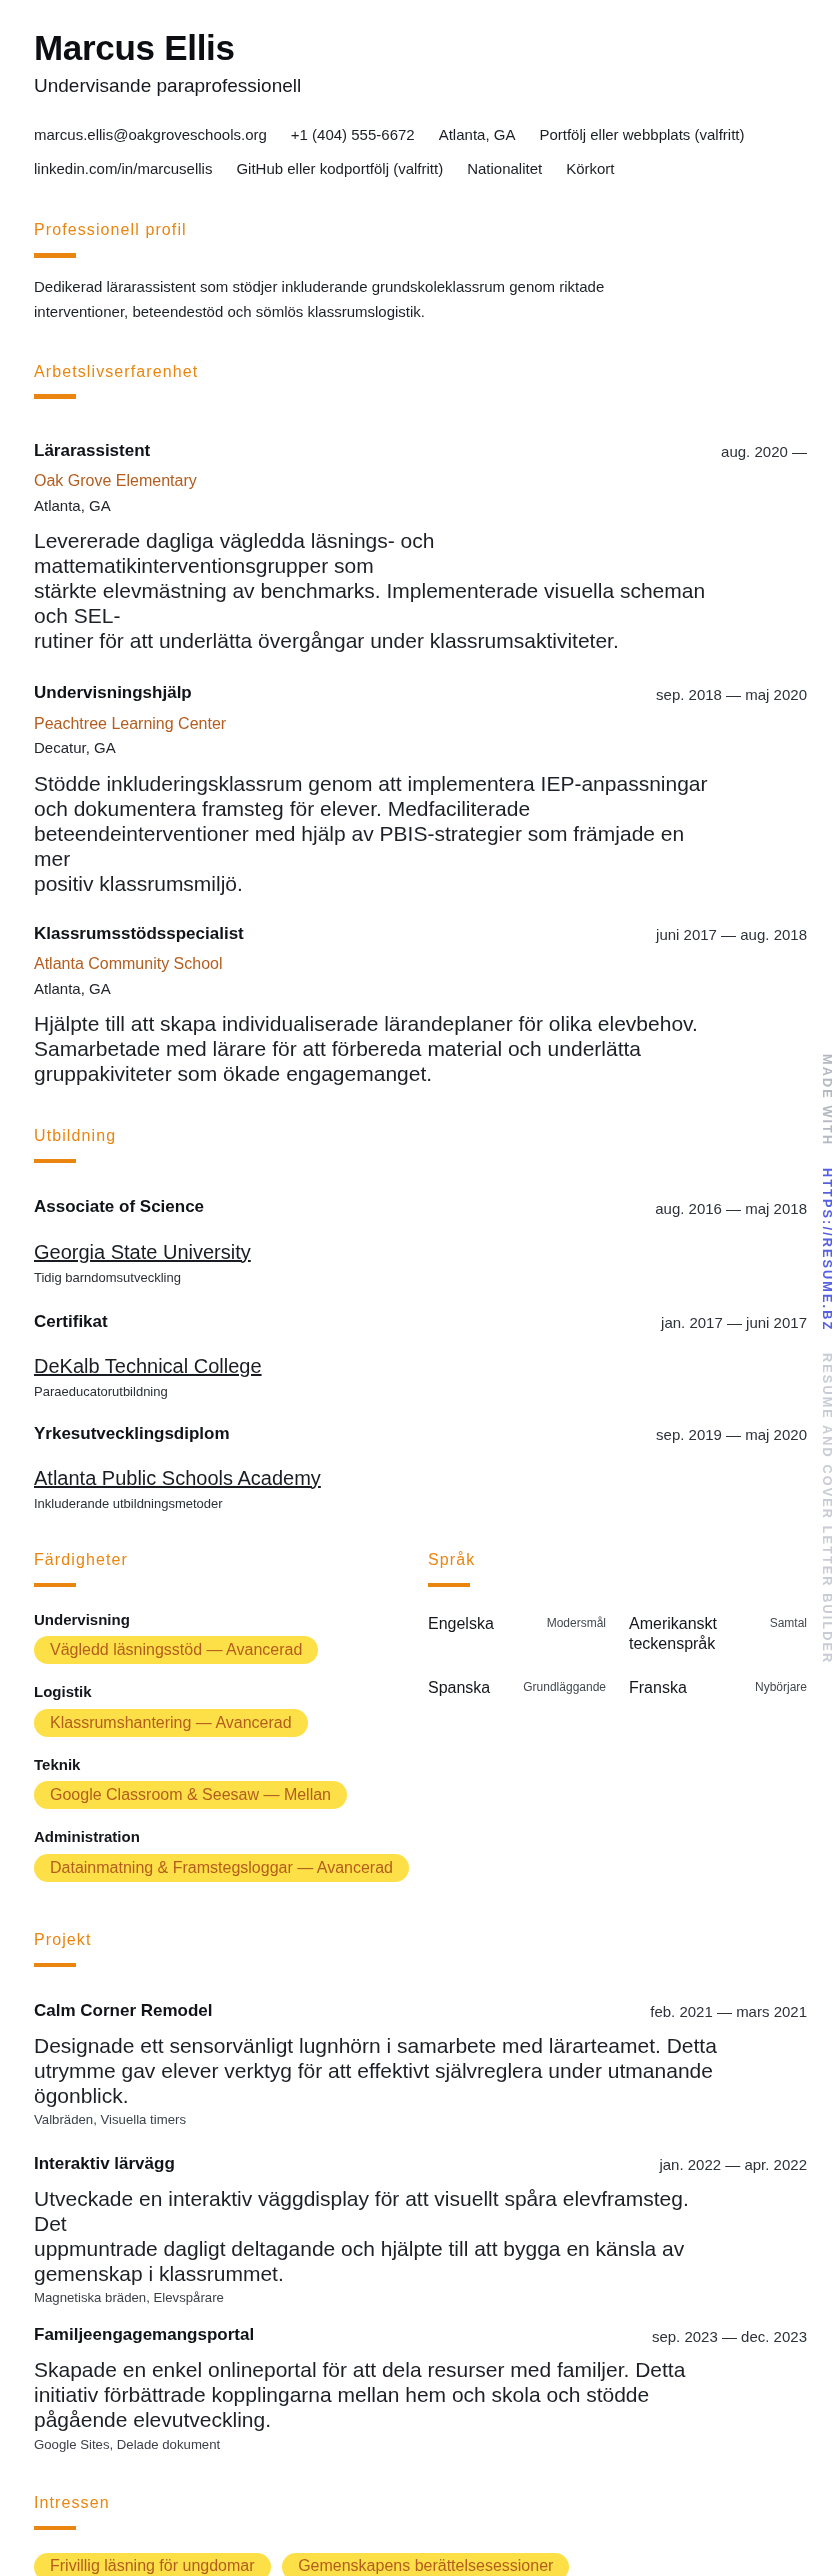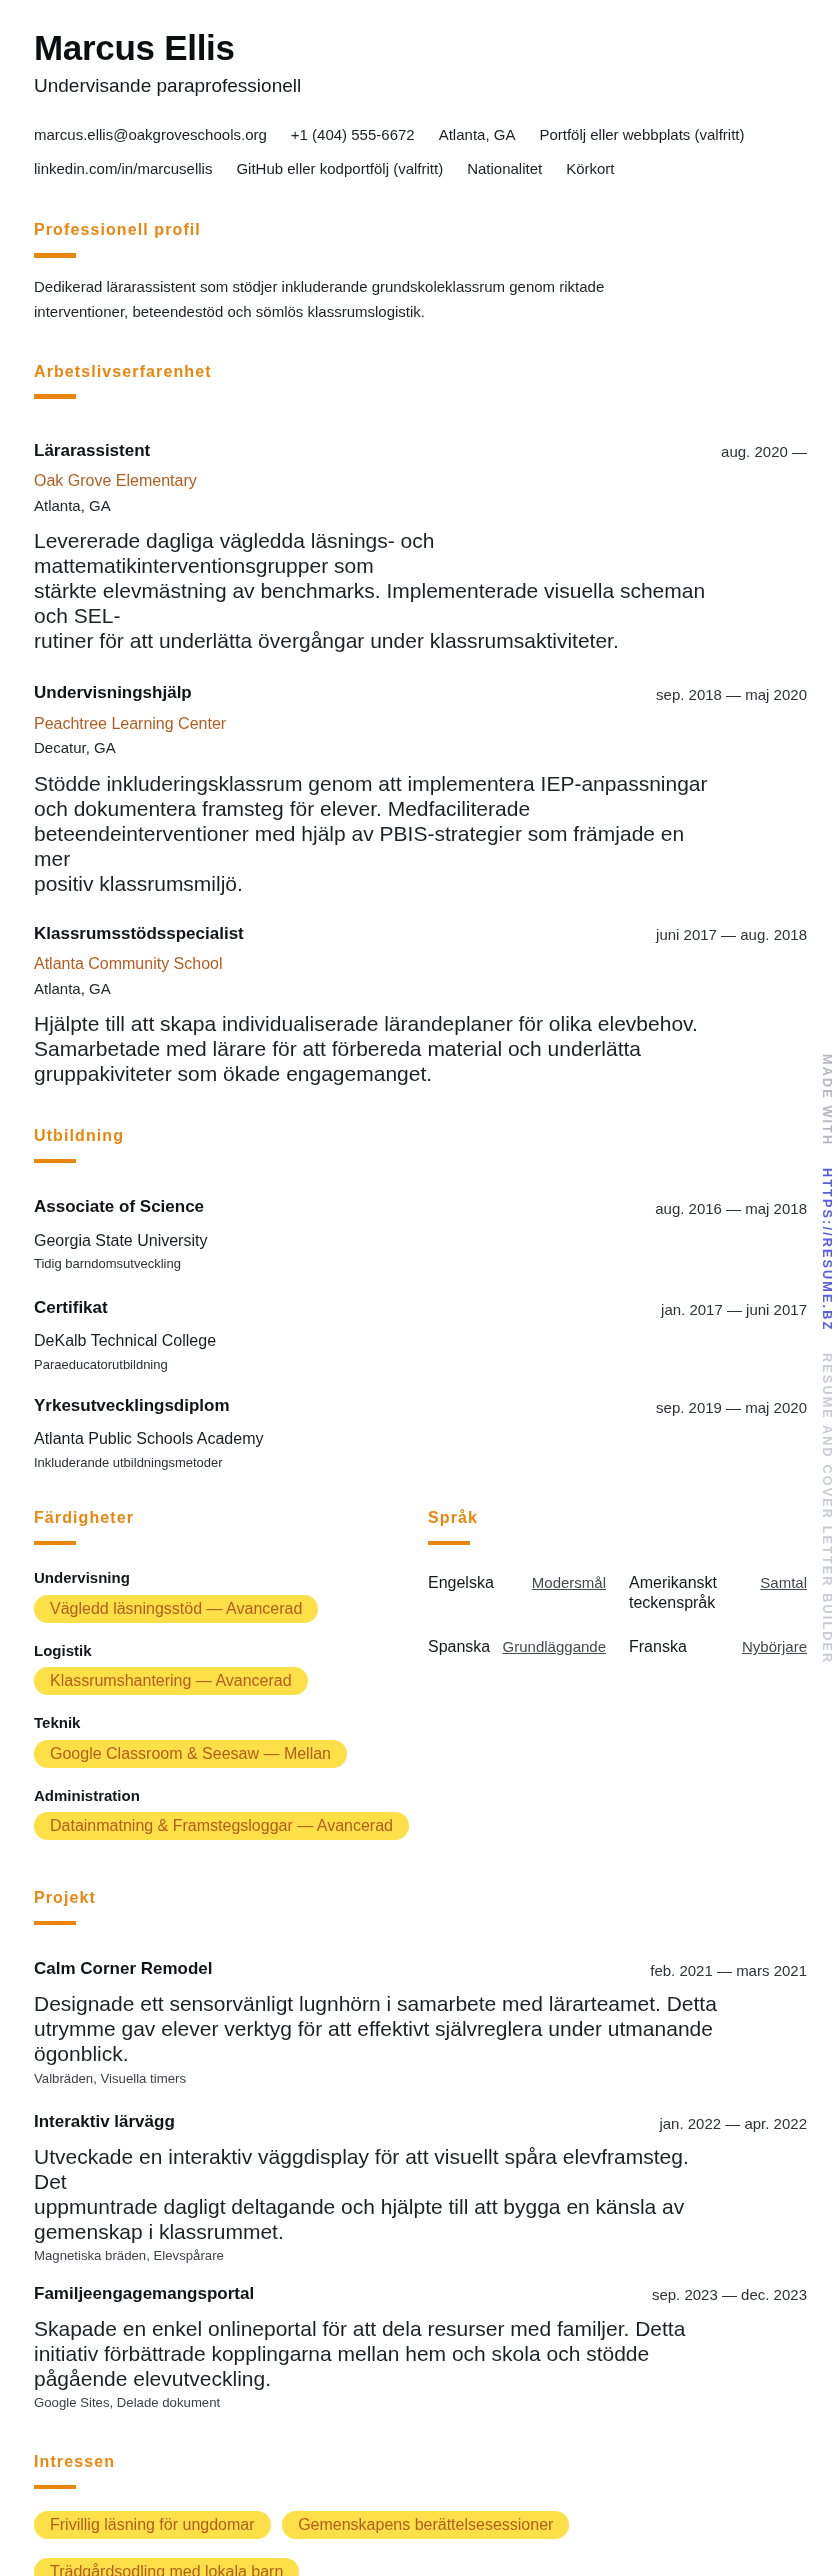--- a/index.html
+++ b/index.html
@@ -10,52 +10,52 @@
   }
   .page { padding:27.5px 32px 21px 34px; }
 
   
   .name { font-size:35px; font-weight:700; color:#0c0e12; letter-spacing:-0.3px; line-height:1.15; }
   .subtitle { margin-top:7.4px; font-size:19px; color:#16191f; line-height:1.2; }
   .contact { margin-top:28.5px; display:flex; flex-direction:column; gap:16px; }
   .contact-row { display:flex; column-gap:24px; row-gap:5.3px; flex-wrap:wrap; font-size:15px; color:#1b1f25; line-height:1.2; }
 
   
-  .sec-head { color:#ea850f; font-size:16px; font-weight:700; letter-spacing:1.1px; line-height:1.2; }
+  .sec-head { color:#ea850f; font-size:16px; font-weight:400; letter-spacing:1.1px; line-height:1.2; }
   .sec-bar { width:42px; height:4.2px; background:#ea850f; margin-top:13.7px; }
 
   .sec-profile { margin-top:42px; }
   .profile-text { margin-top:16px; font-size:15px; line-height:25px; color:#1d2127; white-space:pre-line; max-width:740px; }
 
   .sec-exp { margin-top:38px; }
   .entry-head { display:flex; justify-content:space-between; align-items:flex-start; gap:16px; }
   .entry-title { font-size:17px; font-weight:700; color:#101318; line-height:1.2; }
   .date { font-size:15px; color:#2d3239; line-height:1.3; white-space:nowrap; padding-top:1.6px; }
   .company { margin-top:9.5px; font-size:16px; color:#b45d1e; font-weight:500; line-height:1.2; }
   .loc { margin-top:6.3px; font-size:15px; color:#23262c; line-height:1.2; }
   .desc { margin-top:13.7px; font-size:21px; line-height:25px; color:#1d2127; white-space:pre-line; max-width:692px; }
   .job1 { margin-top:42px; } .job2 { margin-top:30px; } .job3 { margin-top:27.5px; }
 
   .sec-edu { margin-top:40px; }
-  .edu-school { margin-top:12px; font-size:16px; color:#191d23; line-height:1.2; }
+  .edu-school { margin-top:21px; font-size:20px; color:#191d23; line-height:1.2;text-decoration:underline; }
   .edu-field { margin-top:6.3px; font-size:13px; color:#2b2f36; line-height:1.2; }
   .edu1 { margin-top:34px; } .edu2 { margin-top:26.4px; } .edu3 { margin-top:24px; }
 
   
   .cols { display:grid; grid-template-columns:394px 1fr; margin-top:38px; }
   .skill-cat { margin-top:19px; font-size:15px; font-weight:700; color:#14171c; line-height:1.2; }
   .skill-cat.first { margin-top:24px; }
   .chip {
     display:inline-block; margin-top:7.4px; background:#fde047; color:#b45d1e;
     font-size:16px; line-height:14.3px; padding:6.9px 16px; border-radius:21px;
   }
   .lang-grid { margin-top:27.5px; display:grid; grid-template-columns:1fr 1fr; column-gap:23px; row-gap:24px; }
   .lang-item { display:flex; justify-content:space-between; gap:9.5px; }
   .lang-name { font-size:16px; color:#14171c; line-height:1.25; max-width:62%; }
-  .lang-level { font-size:15px; color:#43484f; text-align:right; white-space:nowrap; padding-top:1.6px;text-decoration:underline; }
+  .lang-level { font-size:12px; color:#43484f; text-align:right; white-space:nowrap; padding-top:1.6px; }
 
   .sec-proj { margin-top:48px; }
   .proj1 { margin-top:34px; } .proj2 { margin-top:25px; } .proj3 { margin-top:19px; }
   .proj-desc { margin-top:11px; }
   .proj-tags { margin-top:4.2px; font-size:13.2px; color:#3c4149; line-height:1.25; }
 
   .sec-interests { margin-top:40px; }
   .interest-row { margin-top:15px; display:flex; gap:11.6px; flex-wrap:wrap; }
 
   .sec-certs { margin-top:49px; }

